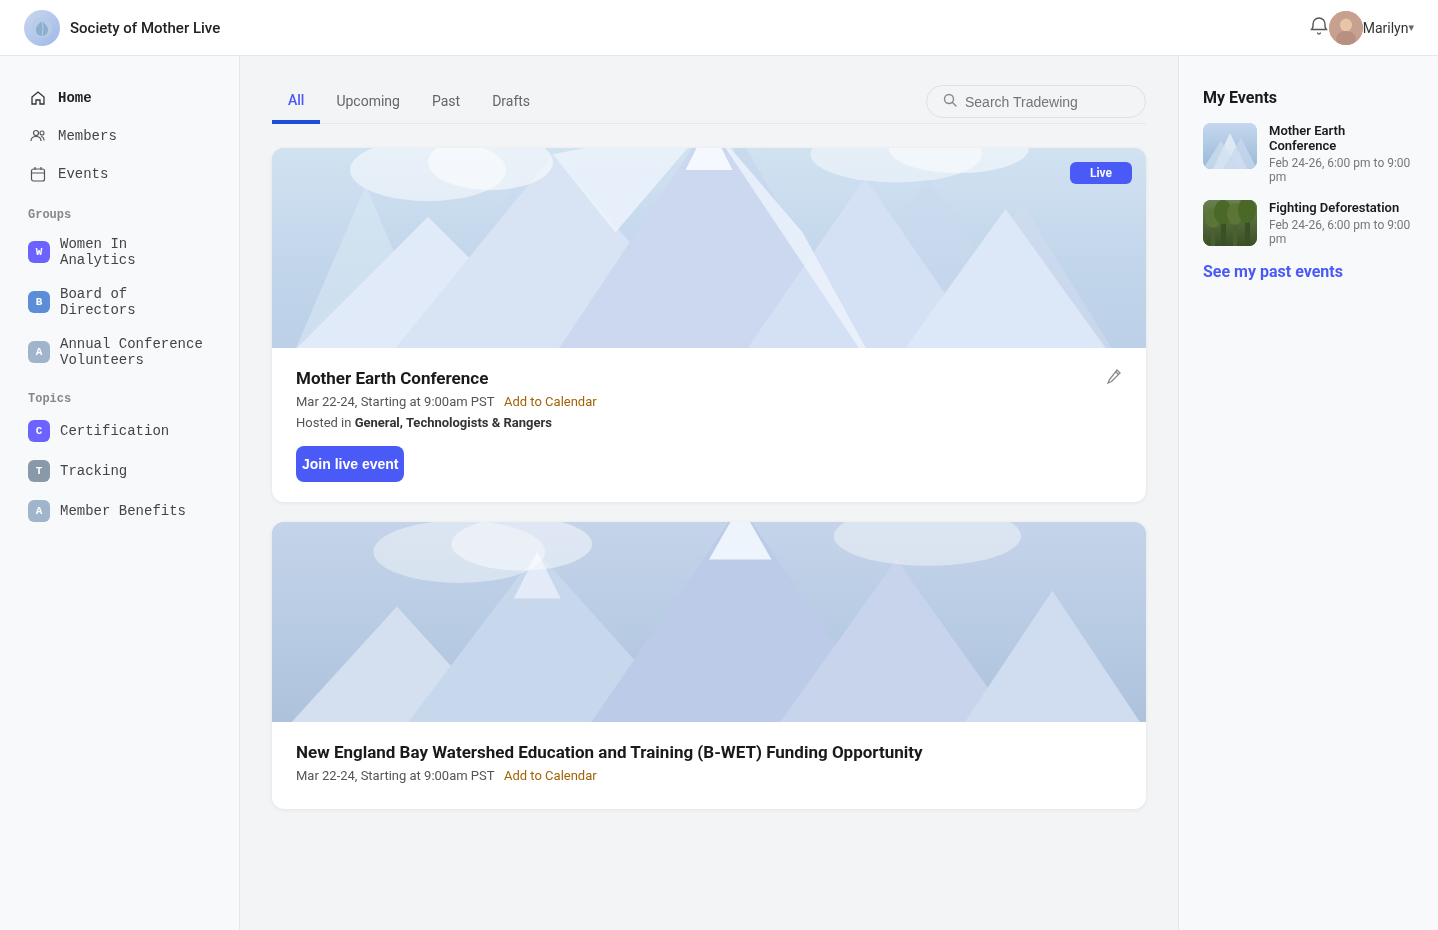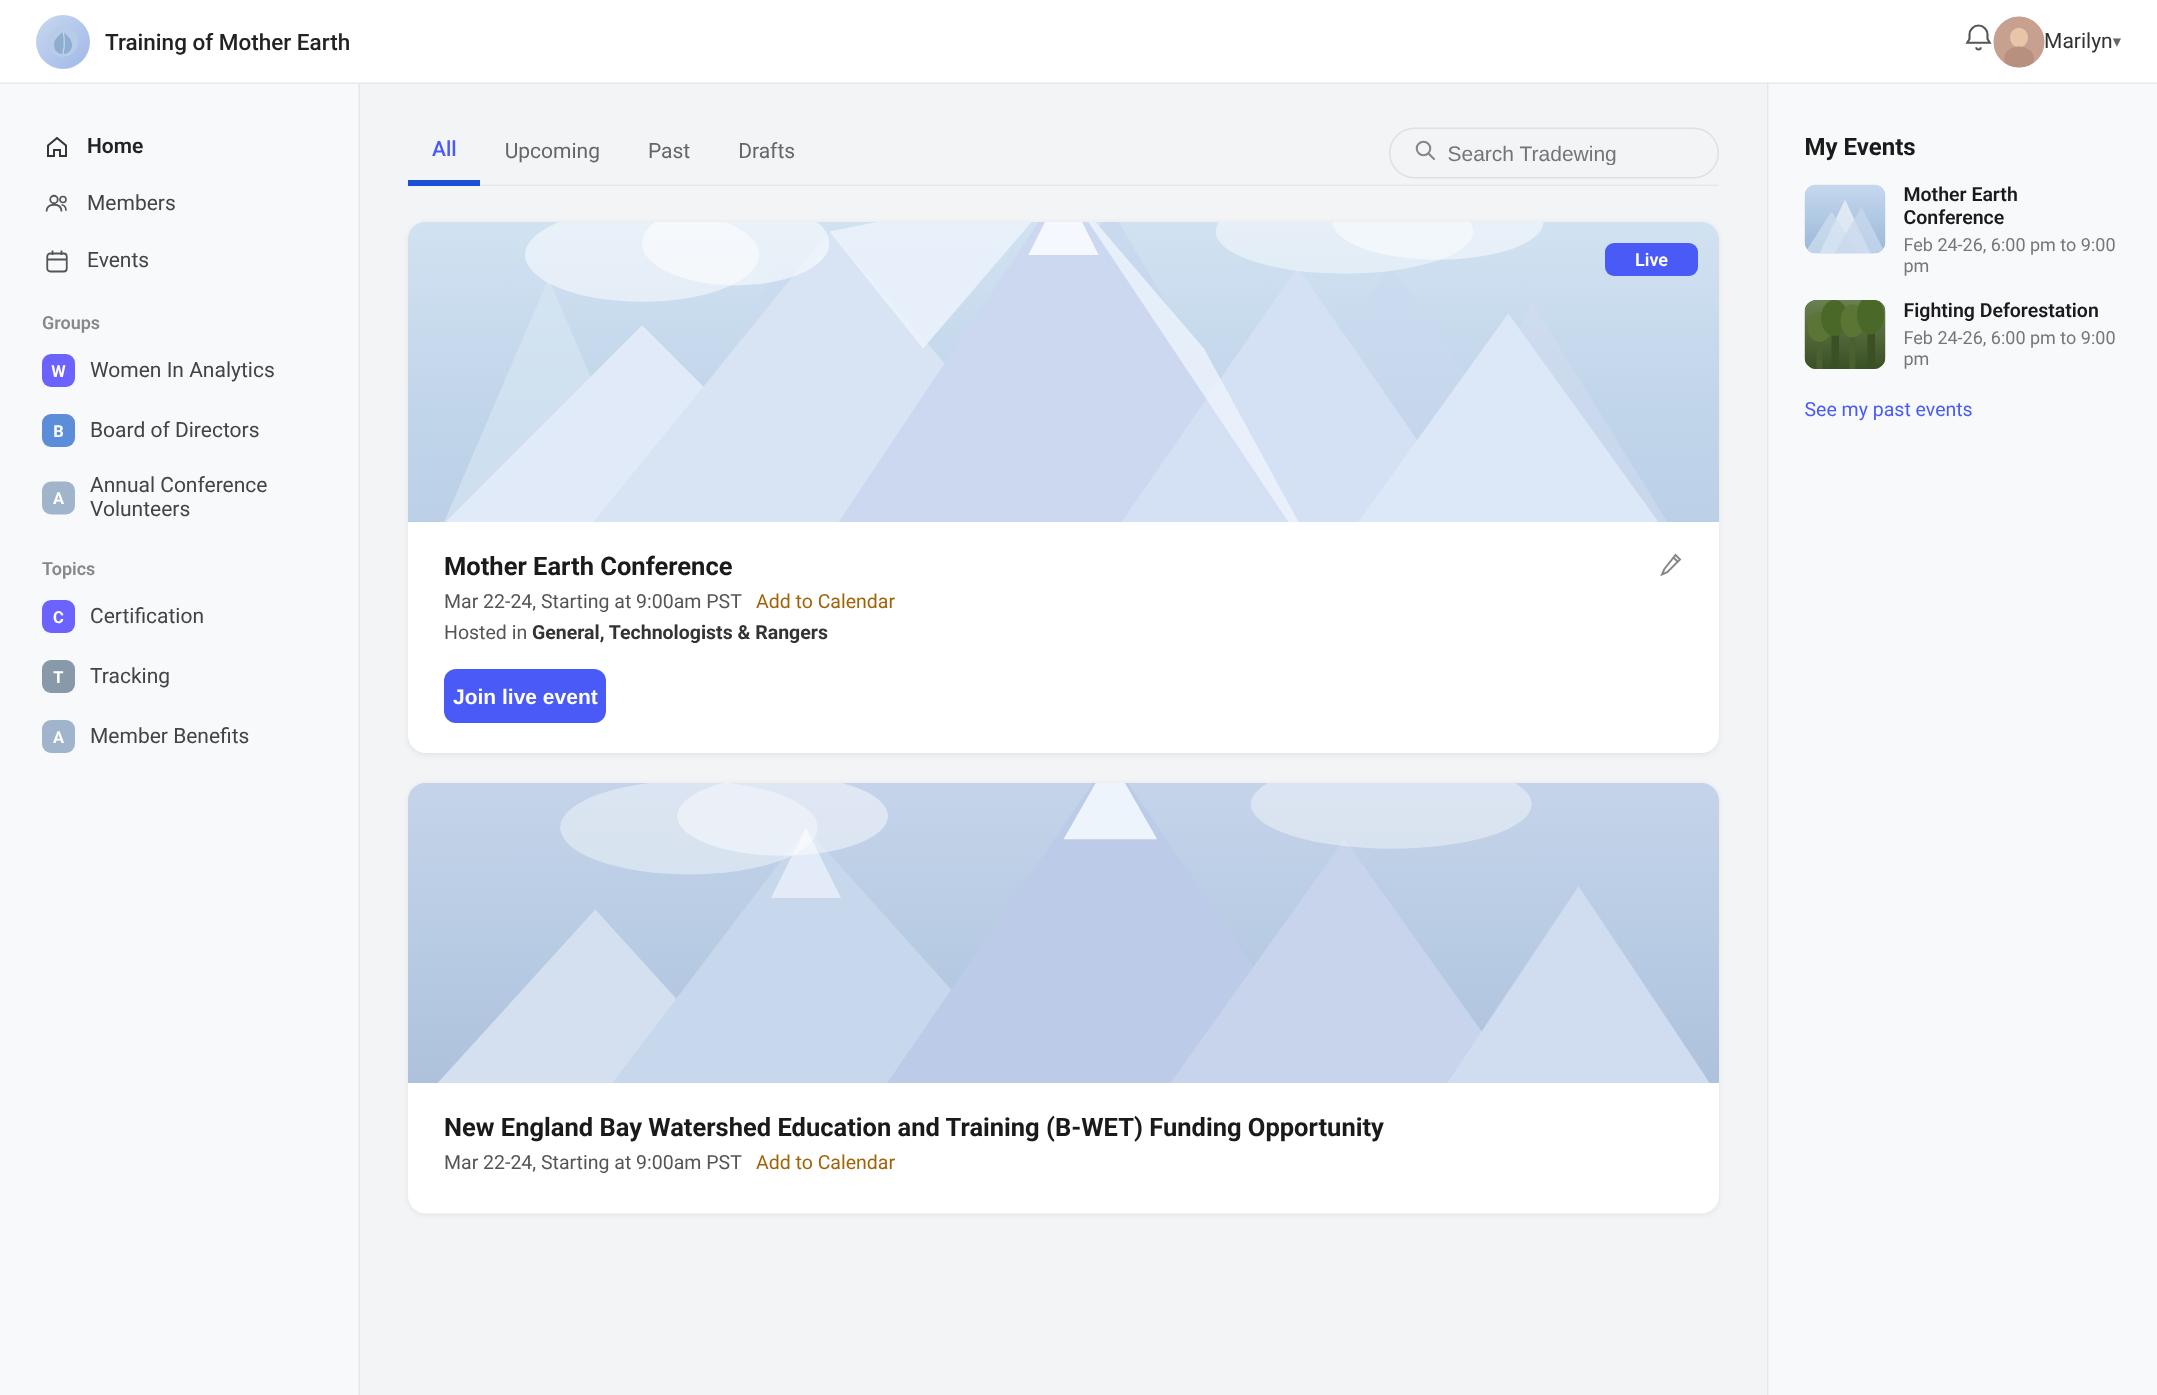--- a/index.html
+++ b/index.html
@@ -23,21 +23,21 @@
       width: 34px; height: 34px; border-radius: 50%; background: #c8a090;
       overflow: hidden; display: flex; align-items: center; justify-content: center;
     }
     .user-avatar svg { width: 34px; height: 34px; }
     .user-name { font-size: 14px; color: #333; cursor: pointer; }
     .chevron-down { font-size: 11px; color: #666; }
 
     
     .sidebar {
       width: 240px; background: #f8f9fb; border-right: 1px solid #e5e7eb;
-      padding: 24px 16px; position: fixed; top: 56px; left: 0; bottom: 0; overflow-y: auto;
+      padding: 24px 16px; position: fixed; top: 56px; left: 0; bottom: 0; overflow-y: auto; font-family: Liberation Mono, monospace;
     }
     .sidebar-item {
       display: flex; align-items: center; gap: 10px; padding: 8px 12px;
       border-radius: 8px; cursor: pointer; font-size: 14px; color: #444;
       margin-bottom: 2px;
     }
     .sidebar-item.active { font-weight: 600; color: #222; }
     .sidebar-section-label {
       font-size: 12px; font-weight: 600; color: #888; margin: 16px 12px 6px;
       text-transform: none;
@@ -92,41 +92,41 @@
     }
 
     
     .right-panel { width: 260px; position: fixed; top: 56px; right: 0; padding: 32px 24px; background: #f8f9fb; bottom: 0; border-left: 1px solid #e5e7eb; overflow-y: auto; }
     .my-events-title { font-size: 16px; font-weight: 700; color: #1a1a1a; margin-bottom: 16px; }
     .my-event-item { display: flex; gap: 12px; margin-bottom: 16px; align-items: flex-start; }
     .my-event-thumb { width: 54px; height: 46px; border-radius: 8px; overflow: hidden; flex-shrink: 0; }
     .my-event-info { flex: 1; }
     .my-event-name { font-size: 13px; font-weight: 600; color: #1a1a1a; margin-bottom: 3px; }
     .my-event-date { font-size: 12px; color: #777; }
-    .see-past-link { color: #4a5af7; font-size: 13px; font-weight: 400; text-decoration: none; cursor: pointer; text-align: right; }
+    .see-past-link { color: #4a5af7; font-size: 16px; font-weight: 700; text-decoration: none; cursor: pointer; text-align: right; }
 
     
     .mountain-bg { background: linear-gradient(160deg, #c5d8ee 0%, #a8c4e0 25%, #d0dff0 50%, #e8eff8 80%, #f0f4f8 100%); }
     .mountain-bg-2 { background: linear-gradient(160deg, #b8cfe8 0%, #9bbad8 30%, #ccdaee 55%, #dce8f4 80%, #eef4f9 100%); }
 
     .main-content-area { margin-left: 240px; margin-right: 260px; flex: 1; padding: 32px 32px; min-width: 0; }
   </style>
 </head>
 <body>
 
 <nav class="topnav">
   <div class="topnav-left">
     <div class="app-logo">
       <svg width="22" height="22" viewBox="0 0 22 22" fill="none">
         <circle cx="11" cy="11" r="10" fill="#b8cce8"></circle>
         <path d="M11 4 C8 7, 5 9, 5 13 C5 17, 8 19, 11 19 C14 19, 17 17, 17 13 C17 9, 14 7, 11 4Z" fill="#7a9fc8" opacity="0.7"></path>
         <path d="M11 4 C11 4, 13 10, 11 19" stroke="#fff" stroke-width="0.8" opacity="0.5"></path>
       </svg>
     </div>
-    <span class="app-title">Training of Mother Earth</span>
+    <span class="app-title">Society of Mother Live</span>
   </div>
   <div class="topnav-right">
     <span class="bell-icon">
       <svg width="20" height="20" viewBox="0 0 20 20" fill="none">
         <path d="M10 2a6 6 0 0 0-6 6v3l-1.5 2.5h15L16 11V8a6 6 0 0 0-6-6z" stroke="#555" stroke-width="1.4" fill="none"></path>
         <path d="M8.5 16.5a1.5 1.5 0 0 0 3 0" stroke="#555" stroke-width="1.3" fill="none"></path>
       </svg>
     </span>
     <div class="user-avatar">
       <svg viewBox="0 0 34 34" fill="none">

